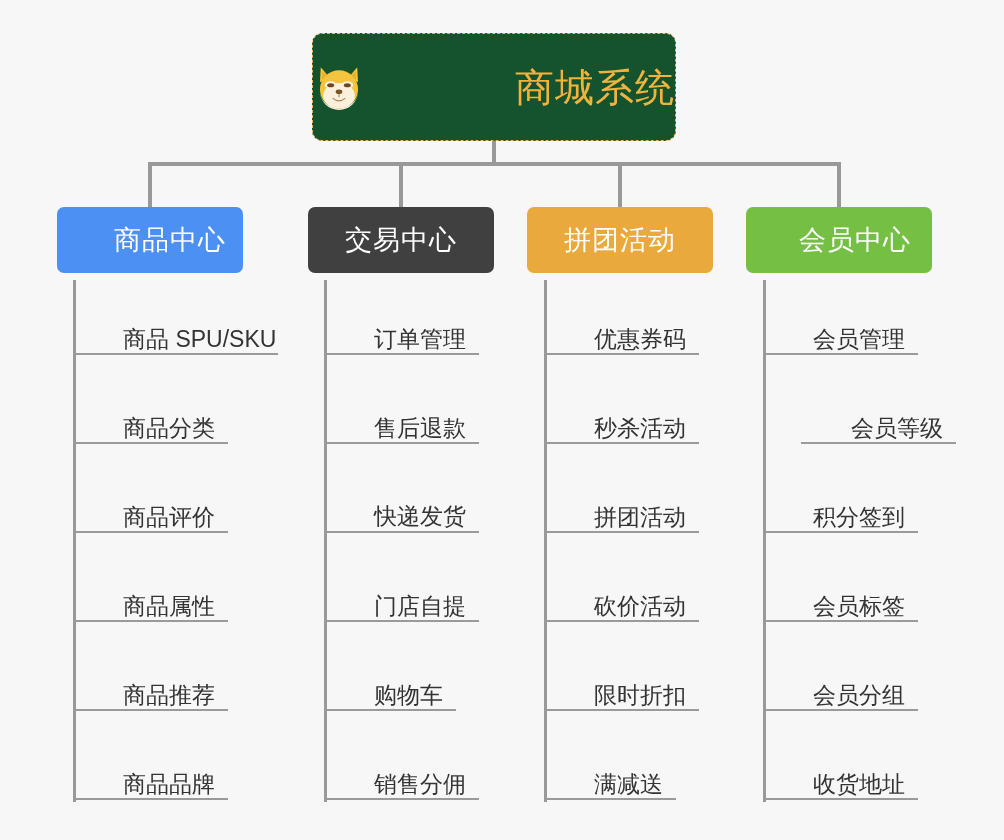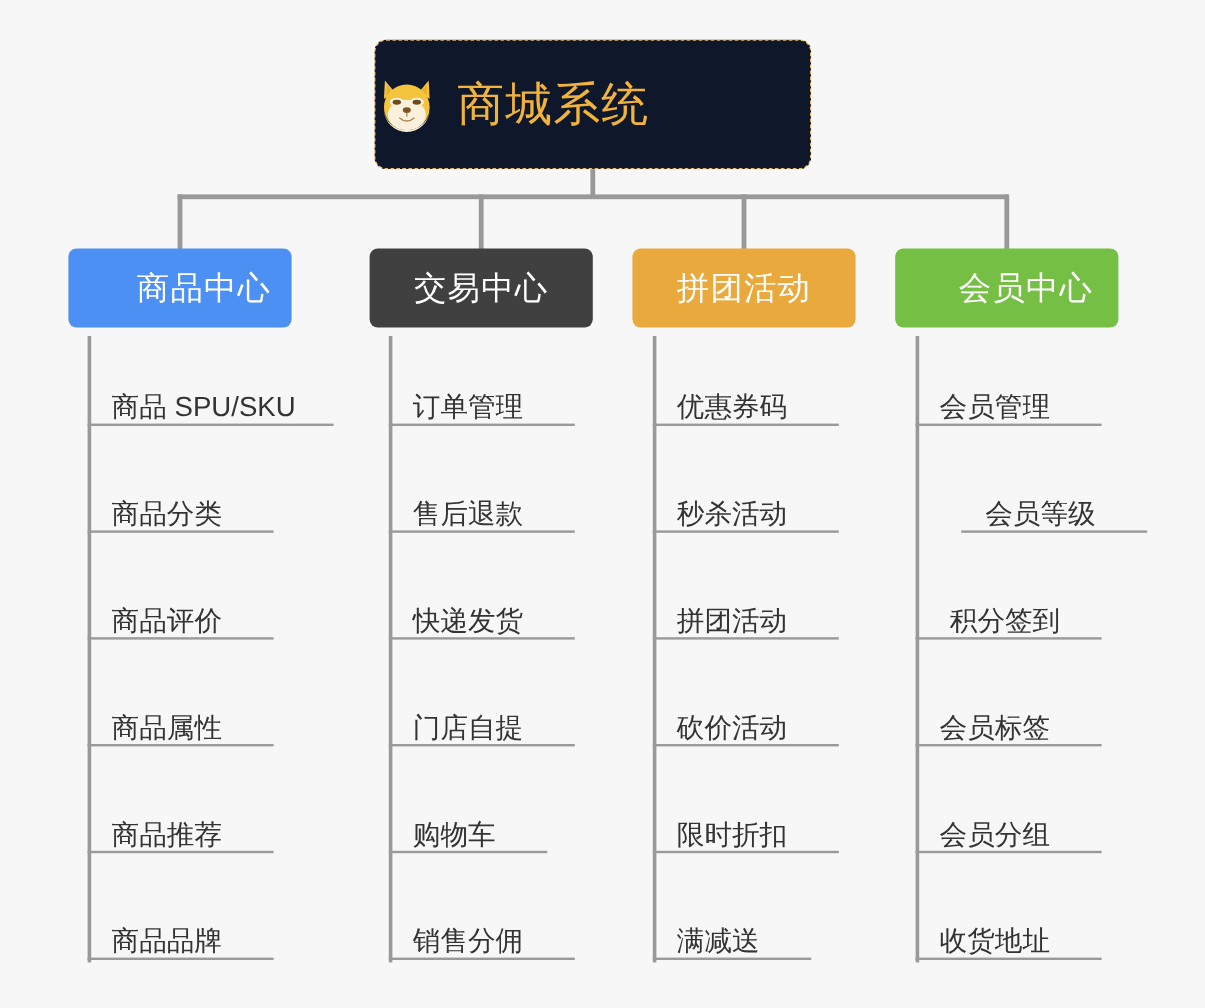--- a/index.html
+++ b/index.html
@@ -23,26 +23,26 @@
   }
 
   
   .root-node {
     position: absolute;
     left: 312px;
     top: 33px;
     width: 364px;
     height: 108px;
     box-sizing: border-box;
-    background: #0f172a;
+    background: #14532d;
     border: 1px dashed #e8b65a;
     border-radius: 10px;
     display: flex;
     align-items: center;
-    justify-content: flex-start;
+    justify-content: space-between;
     gap: 16px;
   }
   .root-title {
     font-size: 39px;
     color: #f2b33d;
     letter-spacing: 1px;
     line-height: 1;
     white-space: nowrap;
   }
   .root-emoji {
@@ -88,21 +88,21 @@
     background: #999999;
   }
   .leaf-item {
     position: absolute;
     left: 0;
     height: 30px;
     display: flex;
     align-items: flex-end;
     box-sizing: border-box;
     border-bottom: 2px solid #9a9a9a;
-    padding-left: 20px;
+    padding-left: 50px;
     padding-right: 26px;
   }
   .leaf-label {
     font-size: 23px;
     color: #333333;
     line-height: 28px;
     white-space: nowrap;
   }
 </style>
 </head>
@@ -166,21 +166,21 @@
         <span>交易中心</span>
       </div>
       <div class="leaf-col" style="left: 324px;">
         <div class="leaf-spine" style="height: 522px;"></div>
         <div class="leaf-item" style="top: 53px; width: 155px;">
           <span class="leaf-label">订单管理</span>
         </div>
         <div class="leaf-item" style="top: 142px; width: 155px;">
           <span class="leaf-label">售后退款</span>
         </div>
-        <div class="leaf-item" style="top: 231px; width: 155px;">
+        <div class="leaf-item" style="top: 231px; width: 155px; font-family: Liberation Serif, serif;">
           <span class="leaf-label">快递发货</span>
         </div>
         <div class="leaf-item" style="top: 320px; width: 155px;">
           <span class="leaf-label">门店自提</span>
         </div>
         <div class="leaf-item" style="top: 409px; width: 132px;">
           <span class="leaf-label">购物车</span>
         </div>
         <div class="leaf-item" style="top: 498px; width: 155px;">
           <span class="leaf-label">销售分佣</span>
@@ -214,21 +214,21 @@
         <span>会员中心</span>
       </div>
       <div class="leaf-col" style="left: 763px;">
         <div class="leaf-spine" style="height: 522px;"></div>
         <div class="leaf-item" style="top: 53px; width: 155px;">
           <span class="leaf-label">会员管理</span>
         </div>
         <div class="leaf-item" style="top: 142px; width: 155px; margin-left: 38px;">
           <span class="leaf-label">会员等级</span>
         </div>
-        <div class="leaf-item" style="top: 231px; width: 155px; justify-content: center;">
+        <div class="leaf-item" style="top: 231px; width: 155px;">
           <span class="leaf-label">积分签到</span>
         </div>
         <div class="leaf-item" style="top: 320px; width: 155px;">
           <span class="leaf-label">会员标签</span>
         </div>
         <div class="leaf-item" style="top: 409px; width: 155px;">
           <span class="leaf-label">会员分组</span>
         </div>
         <div class="leaf-item" style="top: 498px; width: 155px;">
           <span class="leaf-label">收货地址</span>

